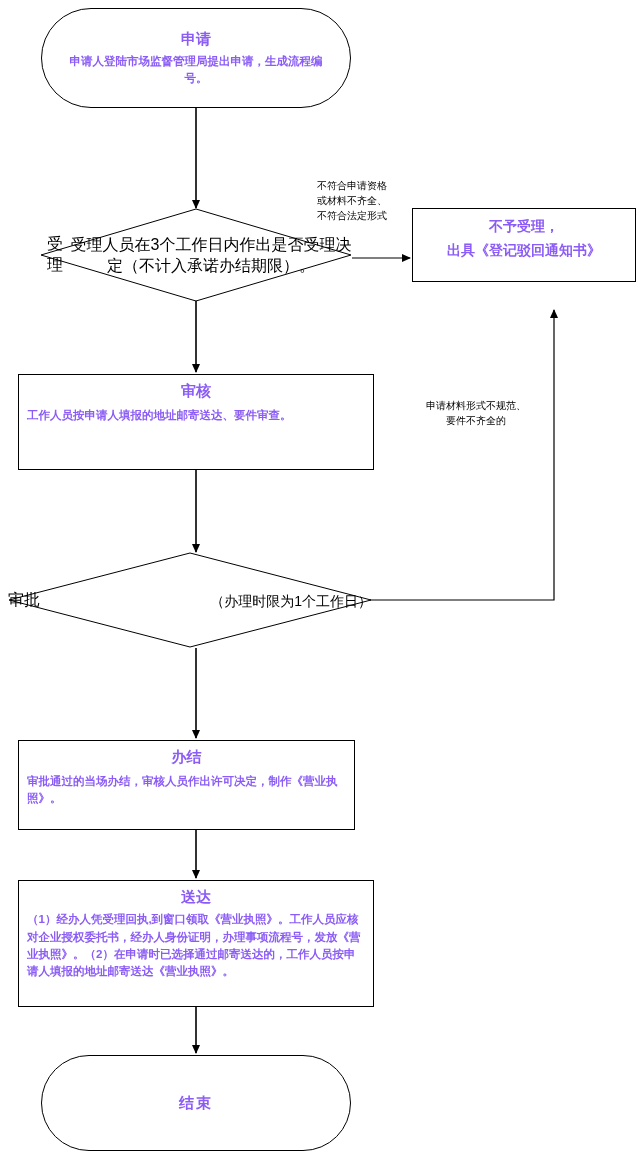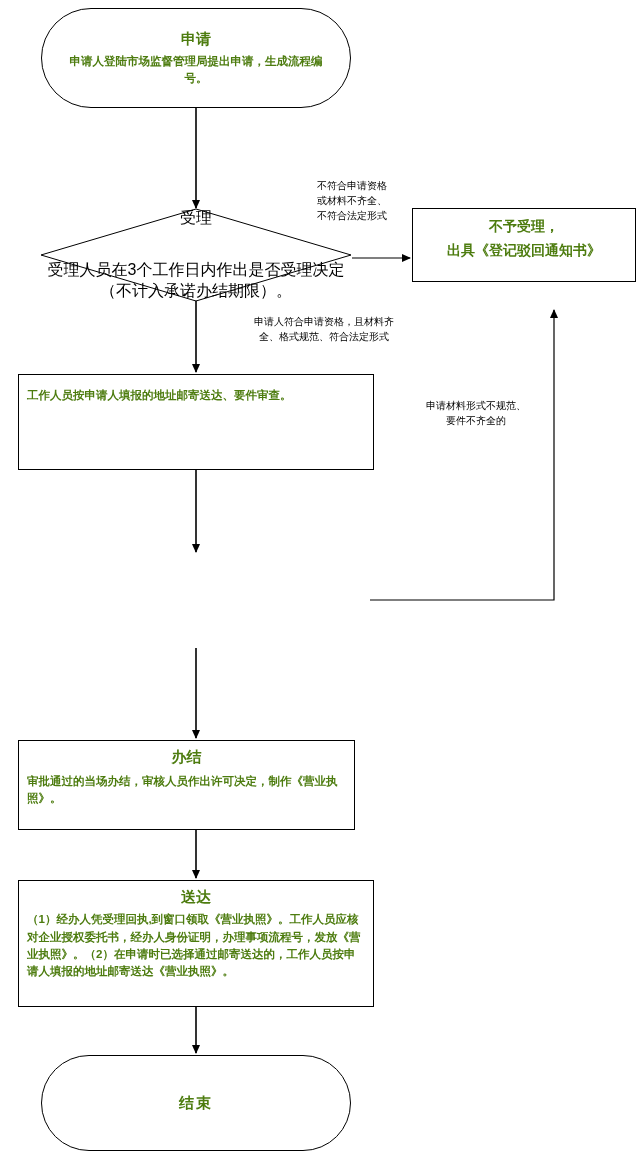--- a/index.html
+++ b/index.html
@@ -15,21 +15,21 @@
     width: 640px;
     height: 1156px;
     background: #ffffff;
     overflow: hidden;
   }
   .node {
     position: absolute;
     box-sizing: border-box;
     border: 1px solid #000000;
     background: #ffffff;
-    color: #4d7c0f;
+    color: #8b5cf6;
     z-index: 2;
   }
   .node .title {
     font-weight: bold;
     text-align: center;
     font-size: 15px;
     line-height: 1.35;
   }
   .node .body {
     font-size: 11.5px;
@@ -60,21 +60,21 @@
     top: 0;
     overflow: visible;
   }
   .diamond-text {
     position: absolute;
     left: 0;
     top: 0;
     width: 100%;
     height: 100%;
     display: flex;
-    flex-direction: column;
+    flex-direction: row;
     justify-content: space-between;
     align-items: center;
     text-align: center;
   }
   .edge-label {
     position: absolute;
     font-size: 10px;
     line-height: 1.5;
     color: #000000;
     z-index: 3;
@@ -138,42 +138,50 @@
       <div class="body center" style="width:300px; padding-top:2px;">受理人员在3个工作日内作出是否受理决定（不计入承诺办结期限）。</div>
     </div>
   </div>
 
   <div class="node rect" style="left:412px; top:208px; width:224px; height:74px; display:flex; flex-direction:column; ">
     <div class="body center" style="font-size:14px; white-space:pre-line; line-height:1.7;">不予受理，
 出具《登记驳回通知书》</div>
   </div>
 
   <div class="node rect" style="left:18px; top:374px; width:356px; height:96px;">
+    <div class="title">审核</div>
     <div class="body" style="padding-top:6px;">工作人员按申请人填报的地址邮寄送达、要件审查。</div>
   </div>
 
+  <div class="diamond-wrap" style="left:8px; top:552px; width:364px; height:96px;">
+    <svg width="364" height="96">
+      <polygon points="182,1 363,48 182,95 1,48" fill="#ffffff" stroke="#000000" stroke-width="1"></polygon>
+    </svg>
+    <div class="diamond-text">
+      <div class="title">审批</div>
+      <div class="body center" style="font-size:14px; padding-top:4px;">（办理时限为1个工作日）</div>
+    </div>
+  </div>
 
   <div class="node rect" style="left:18px; top:740px; width:337px; height:90px;">
     <div class="title">办结</div>
     <div class="body" style="padding-top:6px;">审批通过的当场办结，审核人员作出许可决定，制作《营业执照》。</div>
   </div>
 
   <div class="node rect" style="left:18px; top:880px; width:356px; height:127px;">
     <div class="title">送达</div>
     <div class="body" style="padding-top:4px; line-height:1.5;">（1）经办人凭受理回执,到窗口领取《营业执照》。工作人员应核对企业授权委托书，经办人身份证明，办理事项流程号，发放《营业执照》。（2）在申请时已选择通过邮寄送达的，工作人员按申请人填报的地址邮寄送达《营业执照》。</div>
   </div>
 
   <div class="node stadium" style="left:41px; top:1055px; width:310px; height:96px; align-items:center;">
     <div class="title end-text">结束</div>
   </div>
 
   <div class="edge-label center" style="left:282px; top:178px; width:140px; white-space:pre-line;">不符合申请资格
 或材料不齐全、
 不符合法定形式</div>
 
-  <div class="edge-label center" style="left:206px; top:314px; width:236px; white-space:pre-line;">申请人符合申请资格，且材料齐
-全、格式规范、符合法定形式</div>
 
   <div class="edge-label center" style="left:388px; top:398px; width:176px; white-space:pre-line;">申请材料形式不规范、
 要件不齐全的</div>
 
 
 </div>
 
 </body></html>

